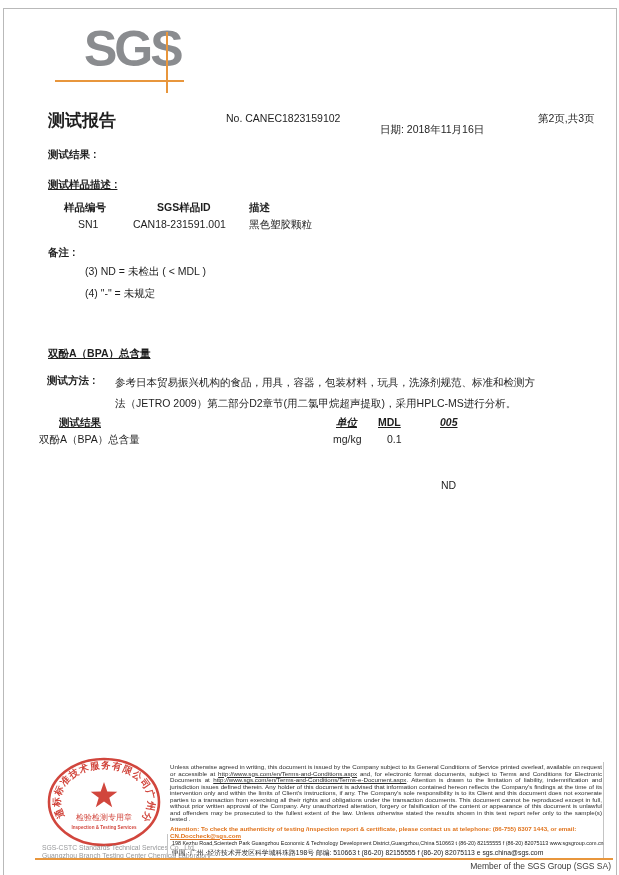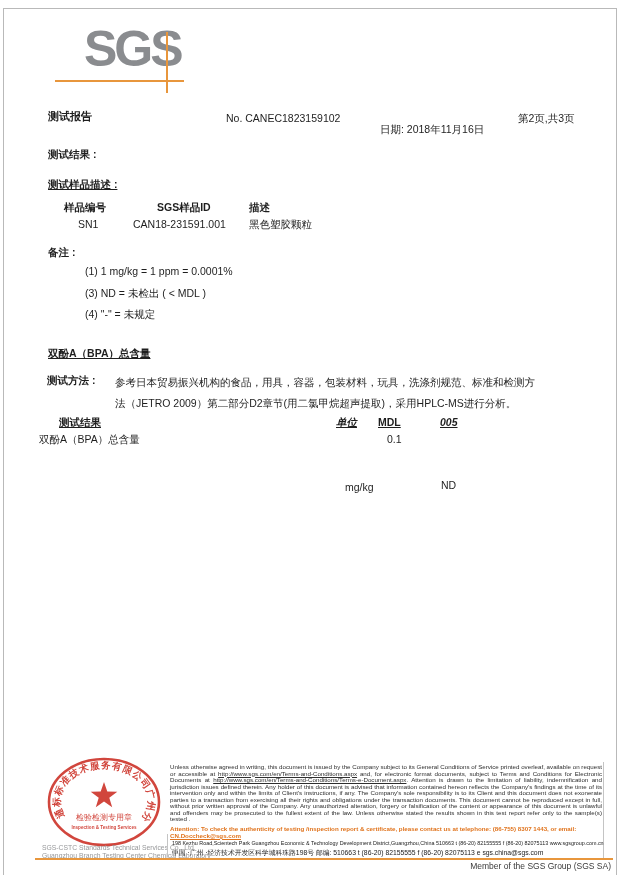--- a/index.html
+++ b/index.html
@@ -12,21 +12,21 @@
   .abs{position:absolute;white-space:nowrap;}
   .b{font-weight:bold;text-align:center;}
   .u{text-decoration:underline;}
   .i{font-style:italic;}
   .logo-text{
     position:absolute;left:84px;top:24px;font-size:50px;font-weight:bold;
     color:#8a8c8f;letter-spacing:-3px;line-height:1;
   }
   .logo-hline{position:absolute;left:55px;top:80px;width:129px;height:2px;background:#e8963c;}
   .logo-vline{position:absolute;left:166px;top:32px;width:2px;height:61px;background:#e8963c;}
-  .title{font-size:11px;font-weight:bold;}
+  .title{font-size:17px;font-weight:bold;}
   .note-list{position:absolute;left:85px;top:261px;line-height:21.5px;white-space:nowrap;}
   .method-lines{position:absolute;left:115px;top:372px;line-height:20.5px;white-space:nowrap;}
   .disclaimer{
     position:absolute;left:170px;top:764px;width:432px;
     font-size:6.2px;line-height:6.55px;text-align:justify;color:#2e2e2e;white-space:normal;
   }
   .disclaimer a{color:#2e2e2e;text-decoration:underline;}
   .attention{
     position:absolute;left:170px;top:826px;width:432px;
     font-size:6.2px;line-height:6.8px;font-weight:bold;color:#e0731c;white-space:normal;
@@ -47,52 +47,51 @@
 <div id="page">
   <div class="page-border"></div>
 
   <div class="logo-text">SGS</div>
   <div class="logo-hline"></div>
   <div class="logo-vline"></div>
 
   <div class="abs title" style="left:48px;top:109px;">测试报告</div>
   <div class="abs" style="left:218px;top:112px;padding-left:8px;">No. CANEC1823159102</div>
   <div class="abs" style="left:380px;top:112px;margin-top:11px;">日期: 2018年11月16日</div>
-  <div class="abs" style="left:518px;top:112px;">第2页,共3页</div>
+  <div class="abs" style="left:538px;top:112px;">第2页,共3页</div>
 
   <div class="abs b" style="left:48px;top:148px;">测试结果 :</div>
   <div class="abs b u" style="left:48px;top:178px;">测试样品描述 :</div>
 
   <div class="abs b" style="left:64px;top:201px;">样品编号</div>
   <div class="abs b" style="left:157px;top:201px;">SGS样品ID</div>
   <div class="abs b" style="left:249px;top:201px;">描述</div>
   <div class="abs" style="left:78px;top:218px;">SN1</div>
   <div class="abs" style="left:133px;top:218px;">CAN18-231591.001</div>
   <div class="abs" style="left:249px;top:218px;">黑色塑胶颗粒</div>
 
   <div class="abs b" style="left:48px;top:246px;">备注 :</div>
   <div class="note-list">
-    <div>(1) 1 mg/kg = 1 ppm = 0.0001%</div>
     <div>(3) ND = 未检出 ( &lt; MDL )</div>
     <div>(4) "-" = 未规定</div>
   </div>
 
   <div class="abs b u" style="left:48px;top:347px;">双酚A（BPA）总含量</div>
   <div class="abs b" style="left:47px;top:374px;">测试方法 :</div>
   <div class="method-lines">
     <div>参考日本贸易振兴机构的食品，用具，容器，包装材料，玩具，洗涤剂规范、标准和检测方</div>
     <div>法（JETRO 2009）第二部分D2章节(用二氯甲烷超声提取)，采用HPLC-MS进行分析。</div>
   </div>
 
   <div class="abs b u" style="left:59px;top:416px;">测试结果</div>
   <div class="abs b u i" style="left:336px;top:416px;">单位</div>
   <div class="abs b u" style="left:378px;top:416px;">MDL</div>
   <div class="abs b u i" style="left:440px;top:416px;">005</div>
   <div class="abs" style="left:39px;top:433px;">双酚A（BPA）总含量</div>
-  <div class="abs" style="left:345px;top:433px;margin-top:48px;">mg/kg</div>
+  <div class="abs" style="left:333px;top:433px;">mg/kg</div>
   <div class="abs" style="left:387px;top:433px;">0.1</div>
   <div class="abs" style="left:441px;top:433px;margin-top:46px;">ND</div>
 
   <svg class="stamp" viewBox="0 0 120 92">
     <defs>
       <path id="ringPath" d="M 22,62 A 44,33 0 1,1 98,62" fill="none"></path>
     </defs>
     <ellipse cx="60" cy="46" rx="55" ry="43" fill="none" stroke="#ce372d" stroke-width="2.6"></ellipse>
     <text font-size="9.5" fill="#ce372d" font-weight="bold" letter-spacing="1">
       <textPath href="#ringPath" startOffset="2">通标标准技术服务有限公司广州分公司</textPath>

